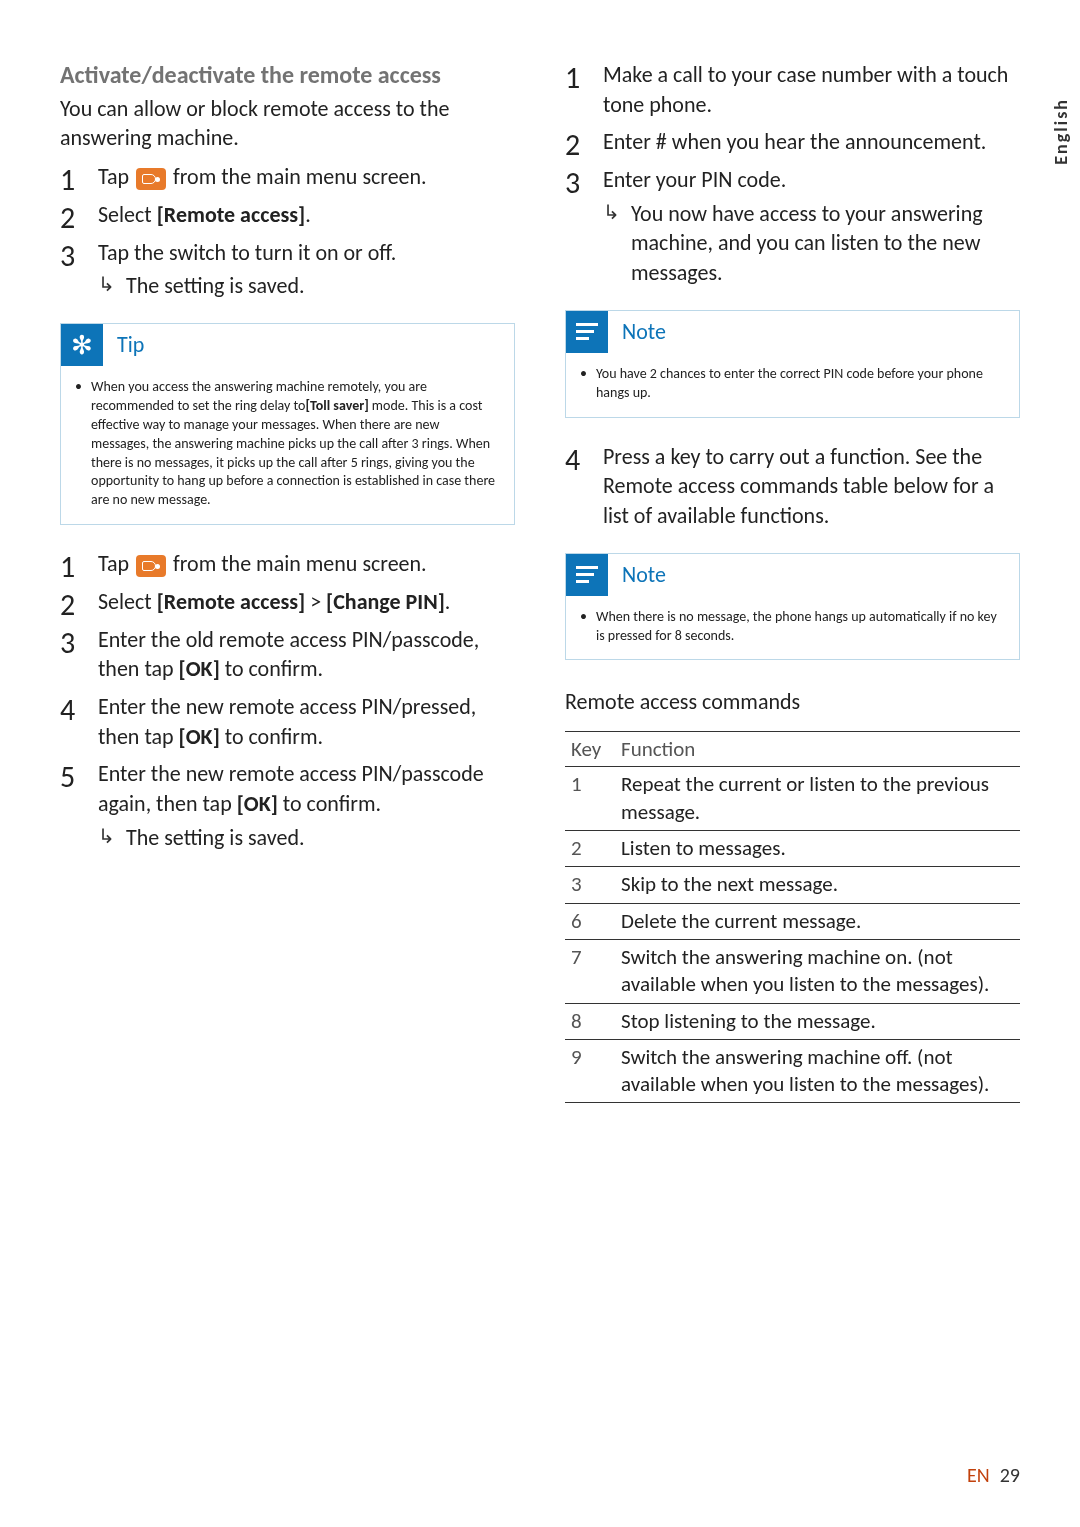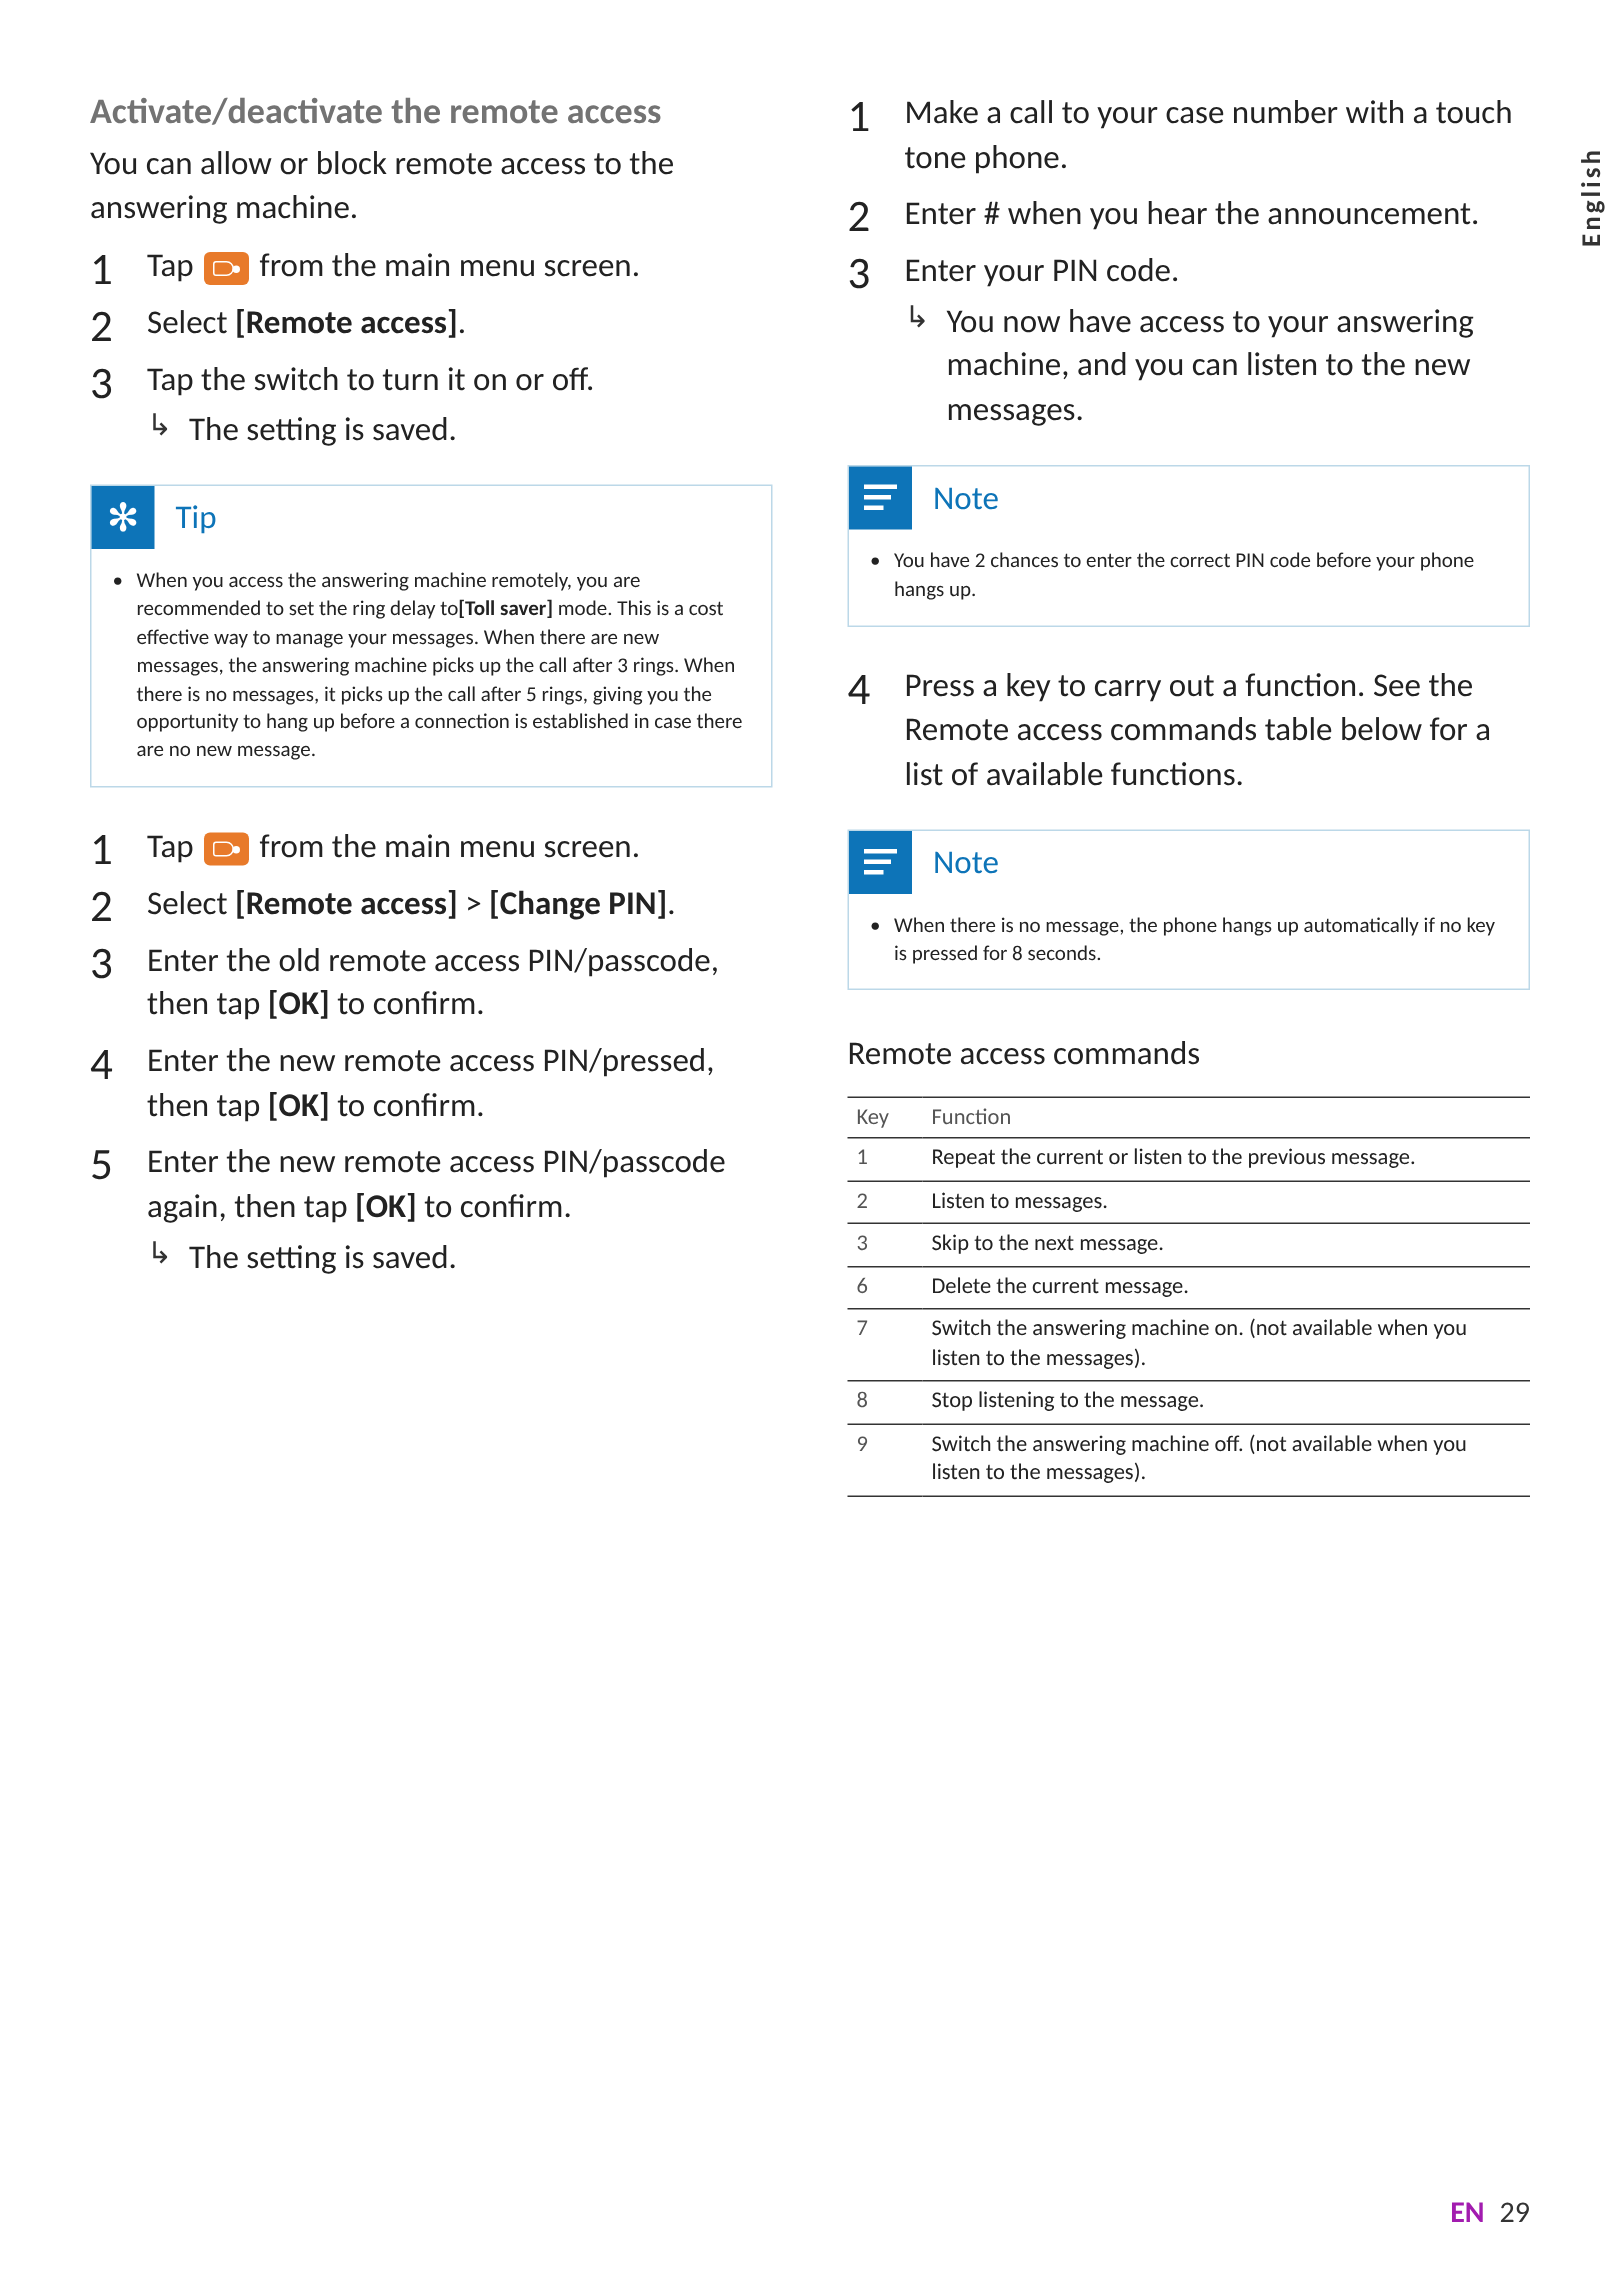--- a/index.html
+++ b/index.html
@@ -137,21 +137,21 @@
   }
   .note-lines span { height: 3px; background: #fff; display: block; }
   .note-lines span:nth-child(2){ width: 80%; }
   .note-lines span:nth-child(3){ width: 60%; }
   .bold { font-weight: 600; }
   .section-gap { margin-top: 28px; }
   table.cmd {
     width: 100%;
     border-collapse: collapse;
     margin-top: 6px;
-    font-size: 15px;
+    font-size: 21px;
   }
   table.cmd th {
     text-align: left;
     font-weight: 400;
     color: #555;
     border-top: 1px solid #333;
     border-bottom: 1px solid #333;
     padding: 4px 6px;
   }
   table.cmd td {
@@ -166,21 +166,21 @@
     font-weight: 400;
     margin-bottom: 16px;
   }
   .footer {
     position: absolute;
     right: 60px;
     bottom: 40px;
     font-size: 20px;
     color: #333;
   }
-  .footer .en { color: #a21caf; font-weight: 700; margin-right: 10px; }
+  .footer .en { color: #c2410c; font-weight: 400; margin-right: 10px; }
 </style>
 </head>
 <body>
 
 <div class="side-tab">English</div>
 
 <div class="cols">
 
   <div class="col">
 

